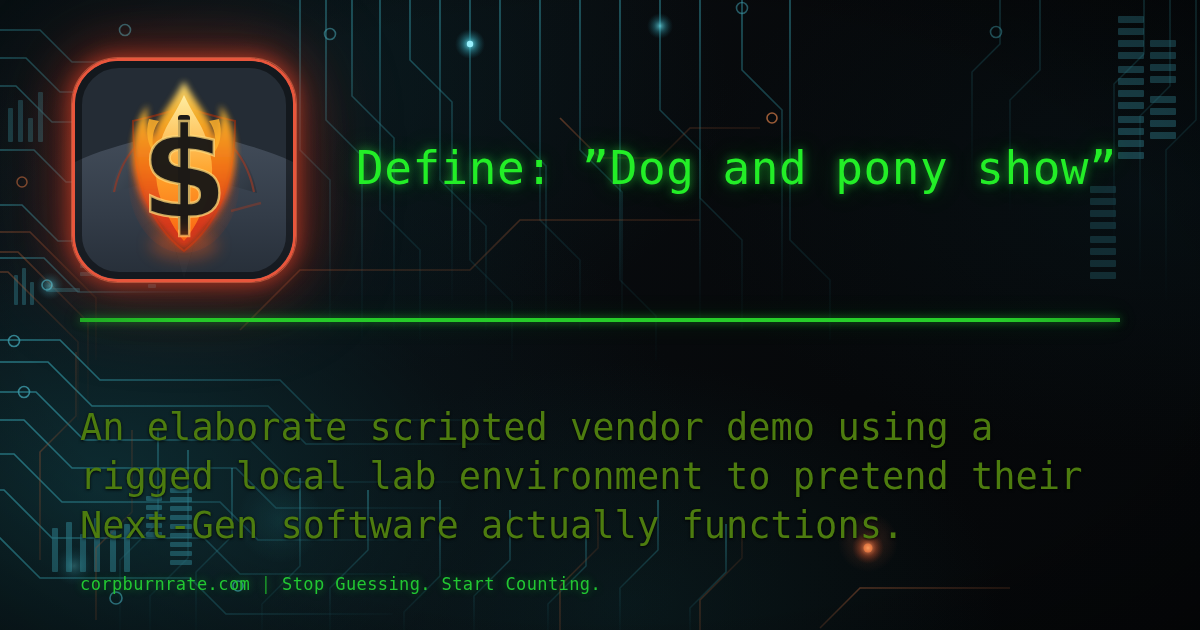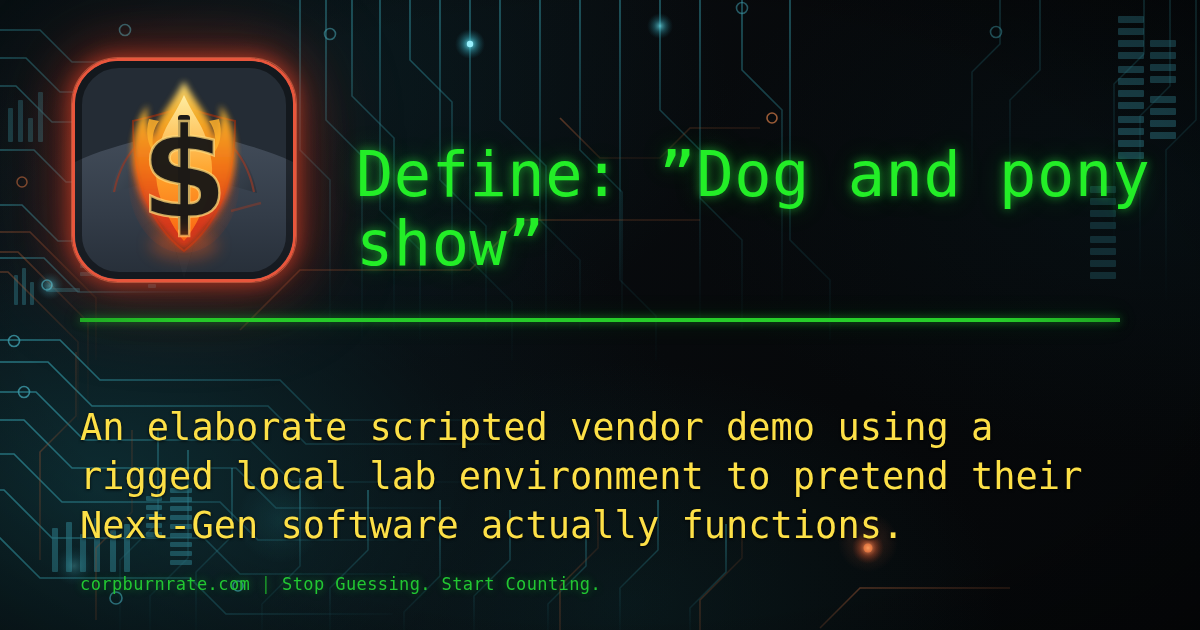--- a/index.html
+++ b/index.html
@@ -65,25 +65,25 @@
       0 0 90px 24px rgba(190,40,20,0.18),
       inset 0 0 30px rgba(0,0,0,0.55);
     overflow: hidden;
   }
   #logo-art { position: absolute; inset: 0; }
 
   
   #headline {
     position: absolute;
     left: 356px;
-    top: 98px;
+    top: 112px;
     width: 800px;
     color: #23ee27;
     font-family: "DejaVu Sans Mono", monospace;
-    font-size: 62px;
+    font-size: 46px;
     font-weight: 400;
     line-height: 1.12;
     letter-spacing: 0.5px;
     text-shadow:
       0 0 10px rgba(40,255,60,0.55),
       0 0 26px rgba(30,220,50,0.30);
     white-space: pre-wrap;
   }
 
   #divider {
@@ -94,21 +94,21 @@
     height: 4px;
     background: linear-gradient(90deg, #1faa23 0%, #25c928 10%, #27cf2a 88%, #1ea522 100%);
     box-shadow: 0 0 9px rgba(35,210,50,0.55), 0 0 22px rgba(30,190,45,0.28);
   }
 
   #body-copy {
     position: absolute;
     left: 80px;
     top: 366px;
     width: 1060px;
-    color: #fde047;
+    color: #4d7c0f;
     font-family: "DejaVu Sans Mono", monospace;
     font-size: 37px;
     font-weight: 400;
     line-height: 1.33;
     letter-spacing: 0px;
     text-shadow: 0 1px 3px rgba(0,0,0,0.9);
     white-space: pre-wrap;
   }
 
   #footer {

